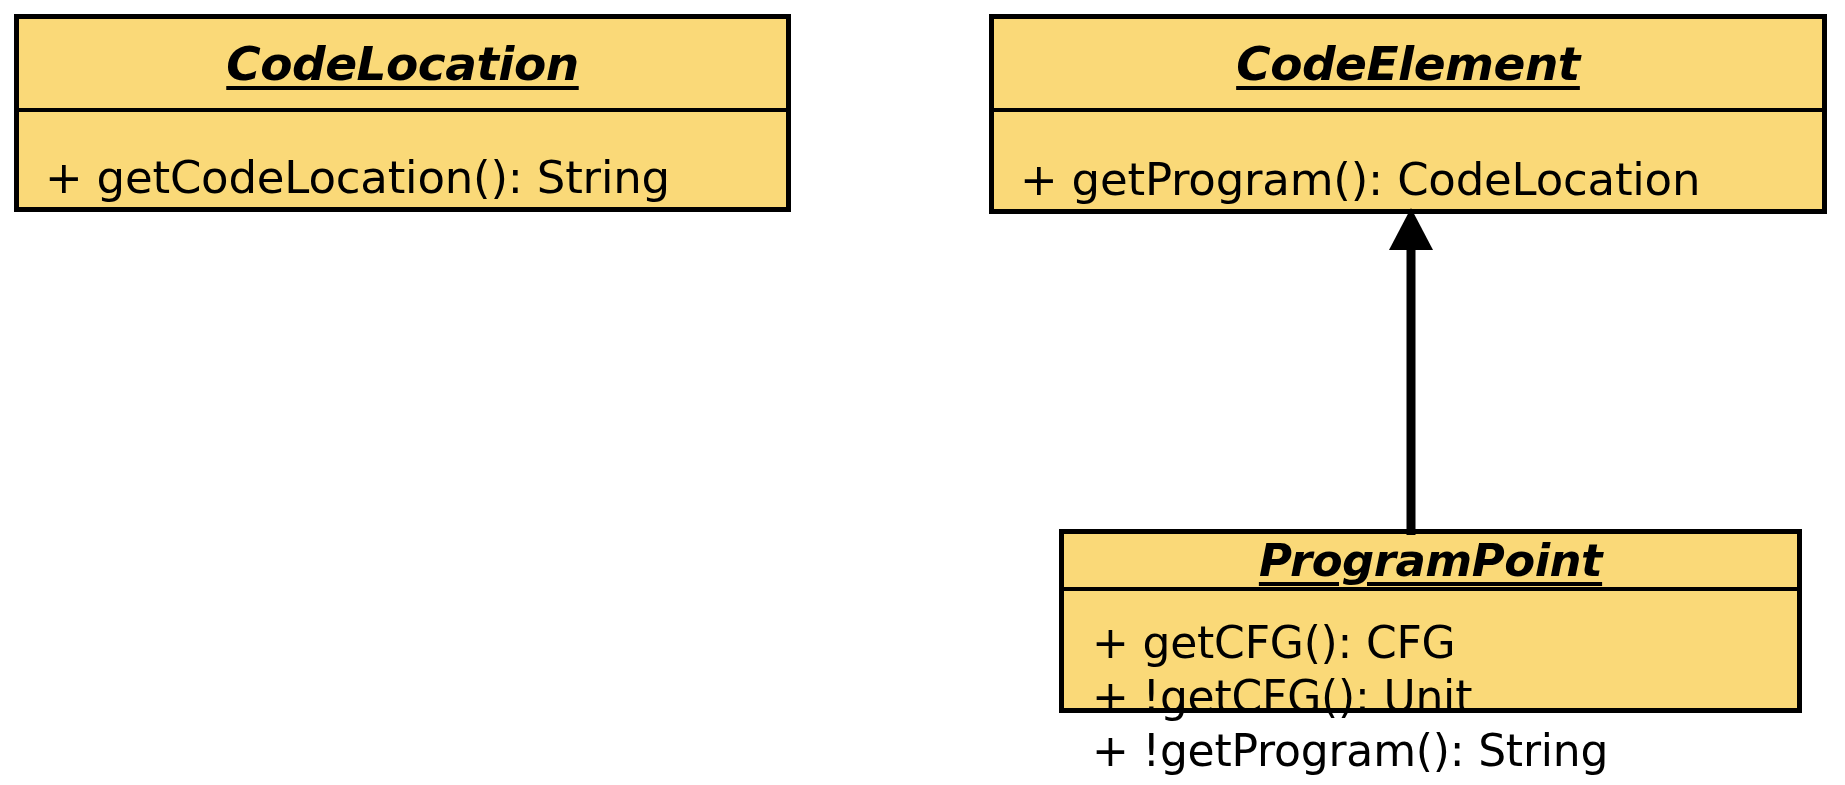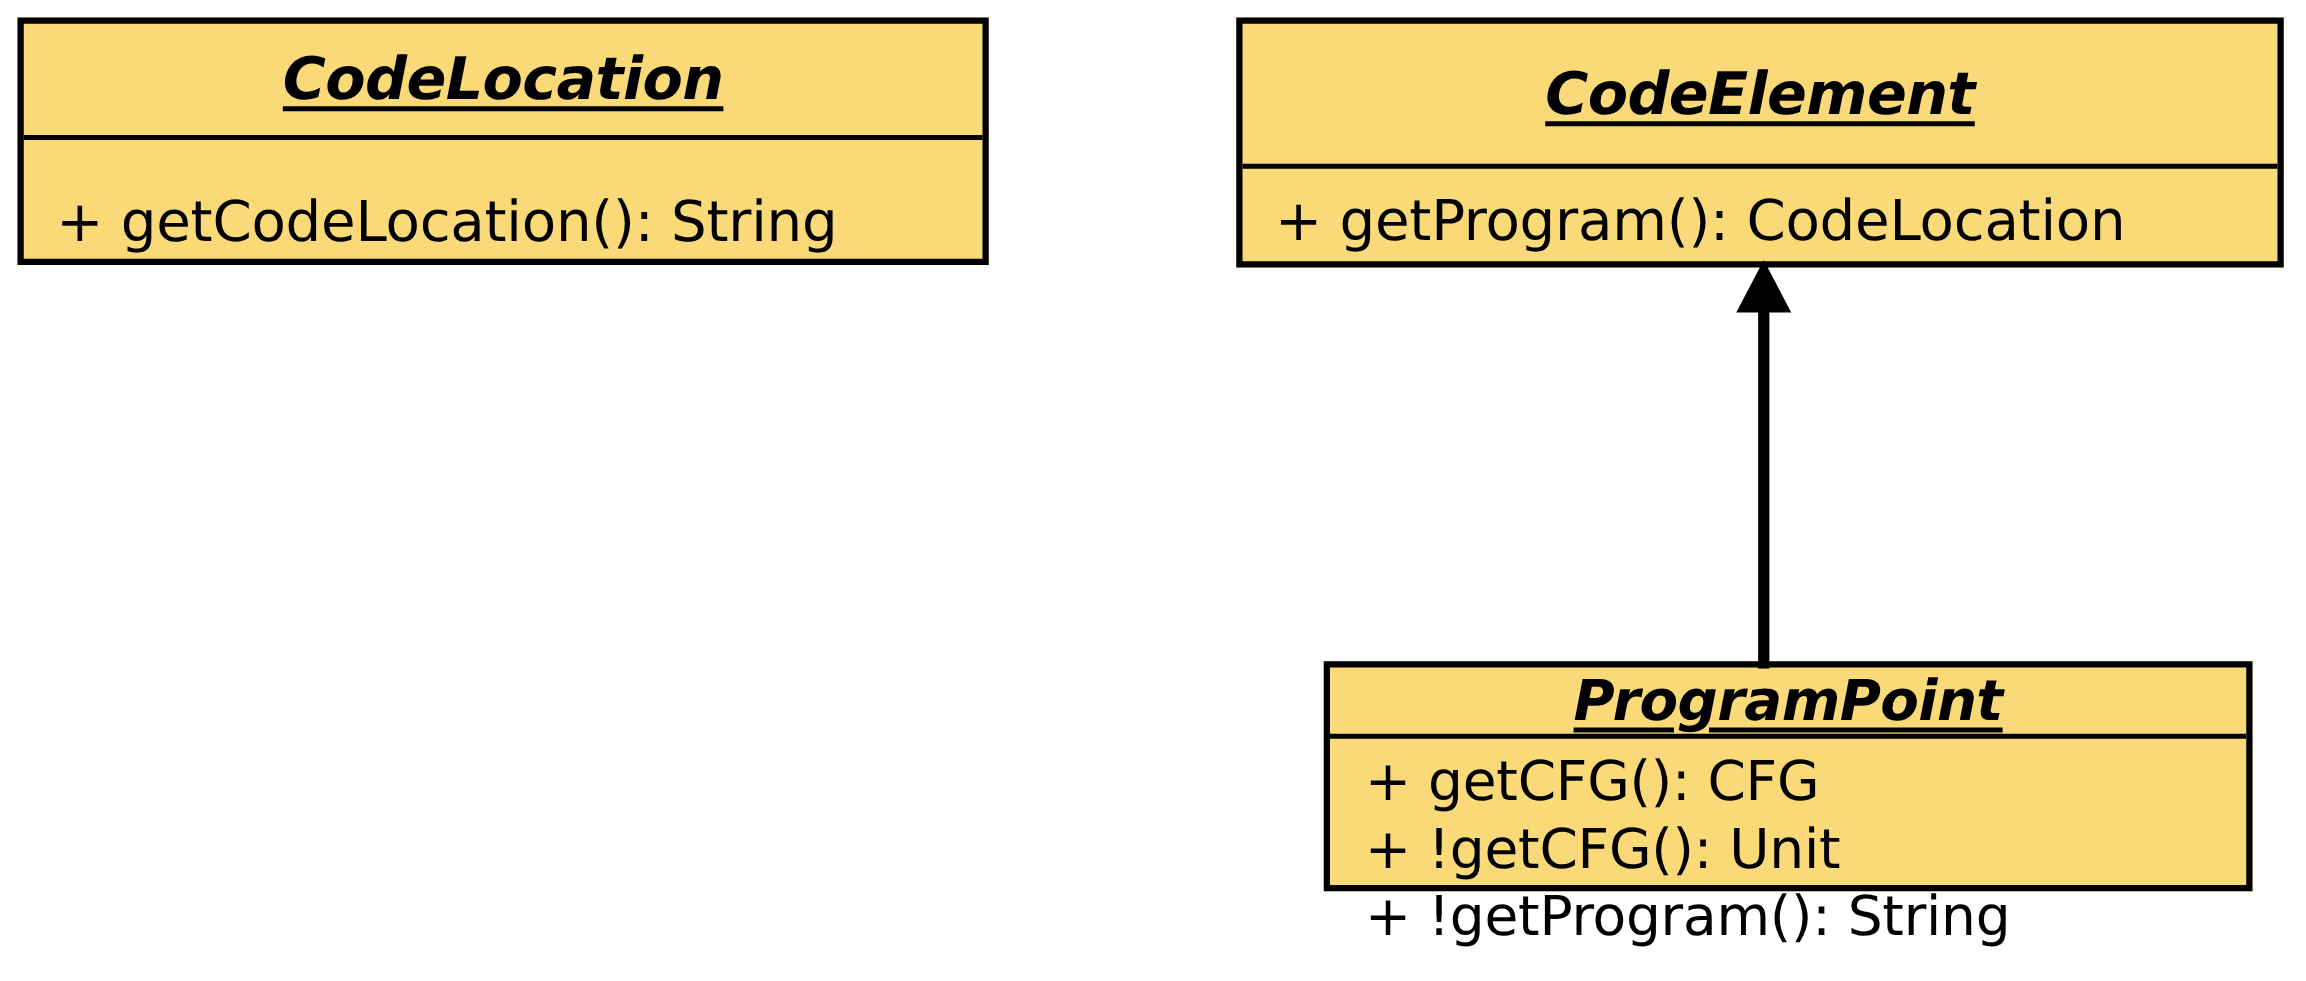--- a/index.html
+++ b/index.html
@@ -43,21 +43,21 @@
     text-decoration-thickness: 4px;
     color: #000000;
     white-space: nowrap;
     letter-spacing: -0.5px;
   }
   .uml-body {
     box-sizing: border-box;
     flex: 1 1 auto;
     display: flex;
     flex-direction: column;
-    justify-content: center;
+    justify-content: flex-end;
   }
   .uml-member {
     color: #000000;
     white-space: nowrap;
     letter-spacing: -0.2px;
   }
 
   
   #box-codelocation {
     left: 14px;
@@ -71,35 +71,35 @@
   #box-codelocation .uml-body   { padding-left: 26px; padding-top: 10px; }
   #box-codelocation .uml-member { font-size: 45px; line-height: 58px; }
 
   
   #box-codeelement {
     left: 989px;
     top: 14px;
     width: 838px;
     height: 200px;
   }
-  #box-codeelement .uml-header { height: 116px; }
+  #box-codeelement .uml-header { height: 93px; }
   #box-codeelement .uml-title  { font-size: 47px; }
   #box-codeelement .uml-body   { padding-left: 26px; padding-top: 10px; }
   #box-codeelement .uml-member { font-size: 45px; line-height: 58px; }
 
   
   #box-programpoint {
     left: 1059px;
     top: 529px;
     width: 743px;
     height: 184px;
   }
   #box-programpoint .uml-header { height: 89px; }
   #box-programpoint .uml-title  { font-size: 45px; }
-  #box-programpoint .uml-body   { padding-left: 28px; padding-top: 8px; }
+  #box-programpoint .uml-body   { padding-left: 28px; padding-top: 25px; }
   #box-programpoint .uml-member { font-size: 44px; line-height: 54px; }
 
   
   .generalization {
     position: absolute;
     left: 1375px;
     top: 190px;
     width: 72px;
     height: 345px;
     pointer-events: none;

